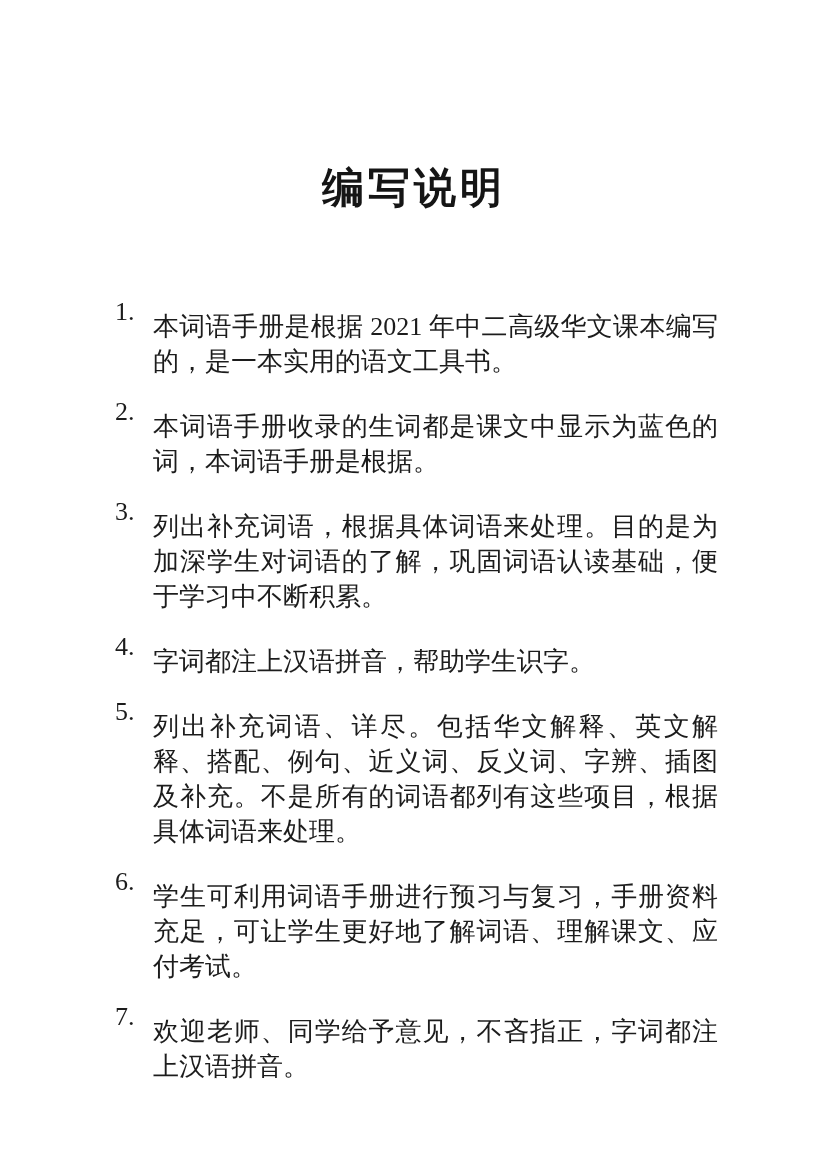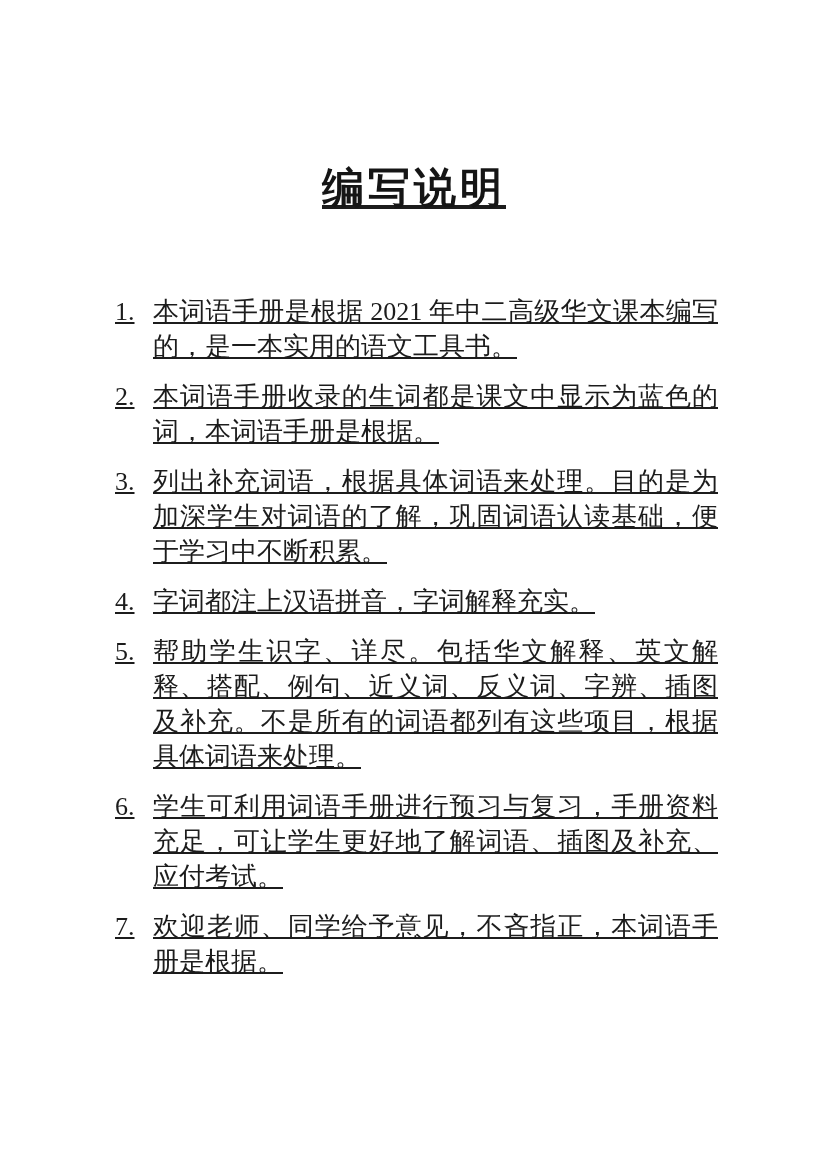--- a/index.html
+++ b/index.html
@@ -7,21 +7,20 @@
     padding: 0;
     background: #ffffff;
   }
   .page {
     position: relative;
     width: 828px;
     height: 1174px;
     background: #ffffff;
     color: #1c1c1c;
     overflow: hidden;
-    text-decoration: underline;
   }
   .title {
     margin: 0;
     padding-top: 166px;
     text-align: center;
     font-family: "Liberation Sans", "DejaVu Sans", sans-serif;
     font-weight: 700;
     font-size: 42px;
     line-height: 44px;
     letter-spacing: 4px;
@@ -45,20 +44,21 @@
     margin-bottom: 0;
   }
   .num {
     flex: 0 0 38px;
     width: 38px;
   }
   .text {
     flex: 1 1 auto;
     text-align: justify;
     text-justify: inter-character;
+    margin-top: 15px;
   }
 </style>
 </head>
 <body>
 
 <div class="page">
 
   <h1 class="title">编写说明</h1>
 
   <ol class="notes-list">
@@ -73,33 +73,33 @@
       <span class="text">本词语手册收录的生词都是课文中显示为蓝色的词，本词语手册是根据。</span>
     </li>
 
     <li class="item">
       <span class="num">3.</span>
       <span class="text">列出补充词语，根据具体词语来处理。目的是为加深学生对词语的了解，巩固词语认读基础，便于学习中不断积累。</span>
     </li>
 
     <li class="item">
       <span class="num">4.</span>
-      <span class="text">字词都注上汉语拼音，字词解释充实。</span>
+      <span class="text">字词都注上汉语拼音，帮助学生识字。</span>
     </li>
 
     <li class="item">
       <span class="num">5.</span>
-      <span class="text">帮助学生识字、详尽。包括华文解释、英文解释、搭配、例句、近义词、反义词、字辨、插图及补充。不是所有的词语都列有这些项目，根据具体词语来处理。</span>
+      <span class="text">列出补充词语、详尽。包括华文解释、英文解释、搭配、例句、近义词、反义词、字辨、插图及补充。不是所有的词语都列有这些项目，根据具体词语来处理。</span>
     </li>
 
     <li class="item">
       <span class="num">6.</span>
-      <span class="text">学生可利用词语手册进行预习与复习，手册资料充足，可让学生更好地了解词语、插图及补充、应付考试。</span>
+      <span class="text">学生可利用词语手册进行预习与复习，手册资料充足，可让学生更好地了解词语、理解课文、应付考试。</span>
     </li>
 
     <li class="item">
       <span class="num">7.</span>
-      <span class="text">欢迎老师、同学给予意见，不吝指正，本词语手册是根据。</span>
+      <span class="text">欢迎老师、同学给予意见，不吝指正，字词都注上汉语拼音。</span>
     </li>
 
   </ol>
 
 </div>
 
 </body></html>

